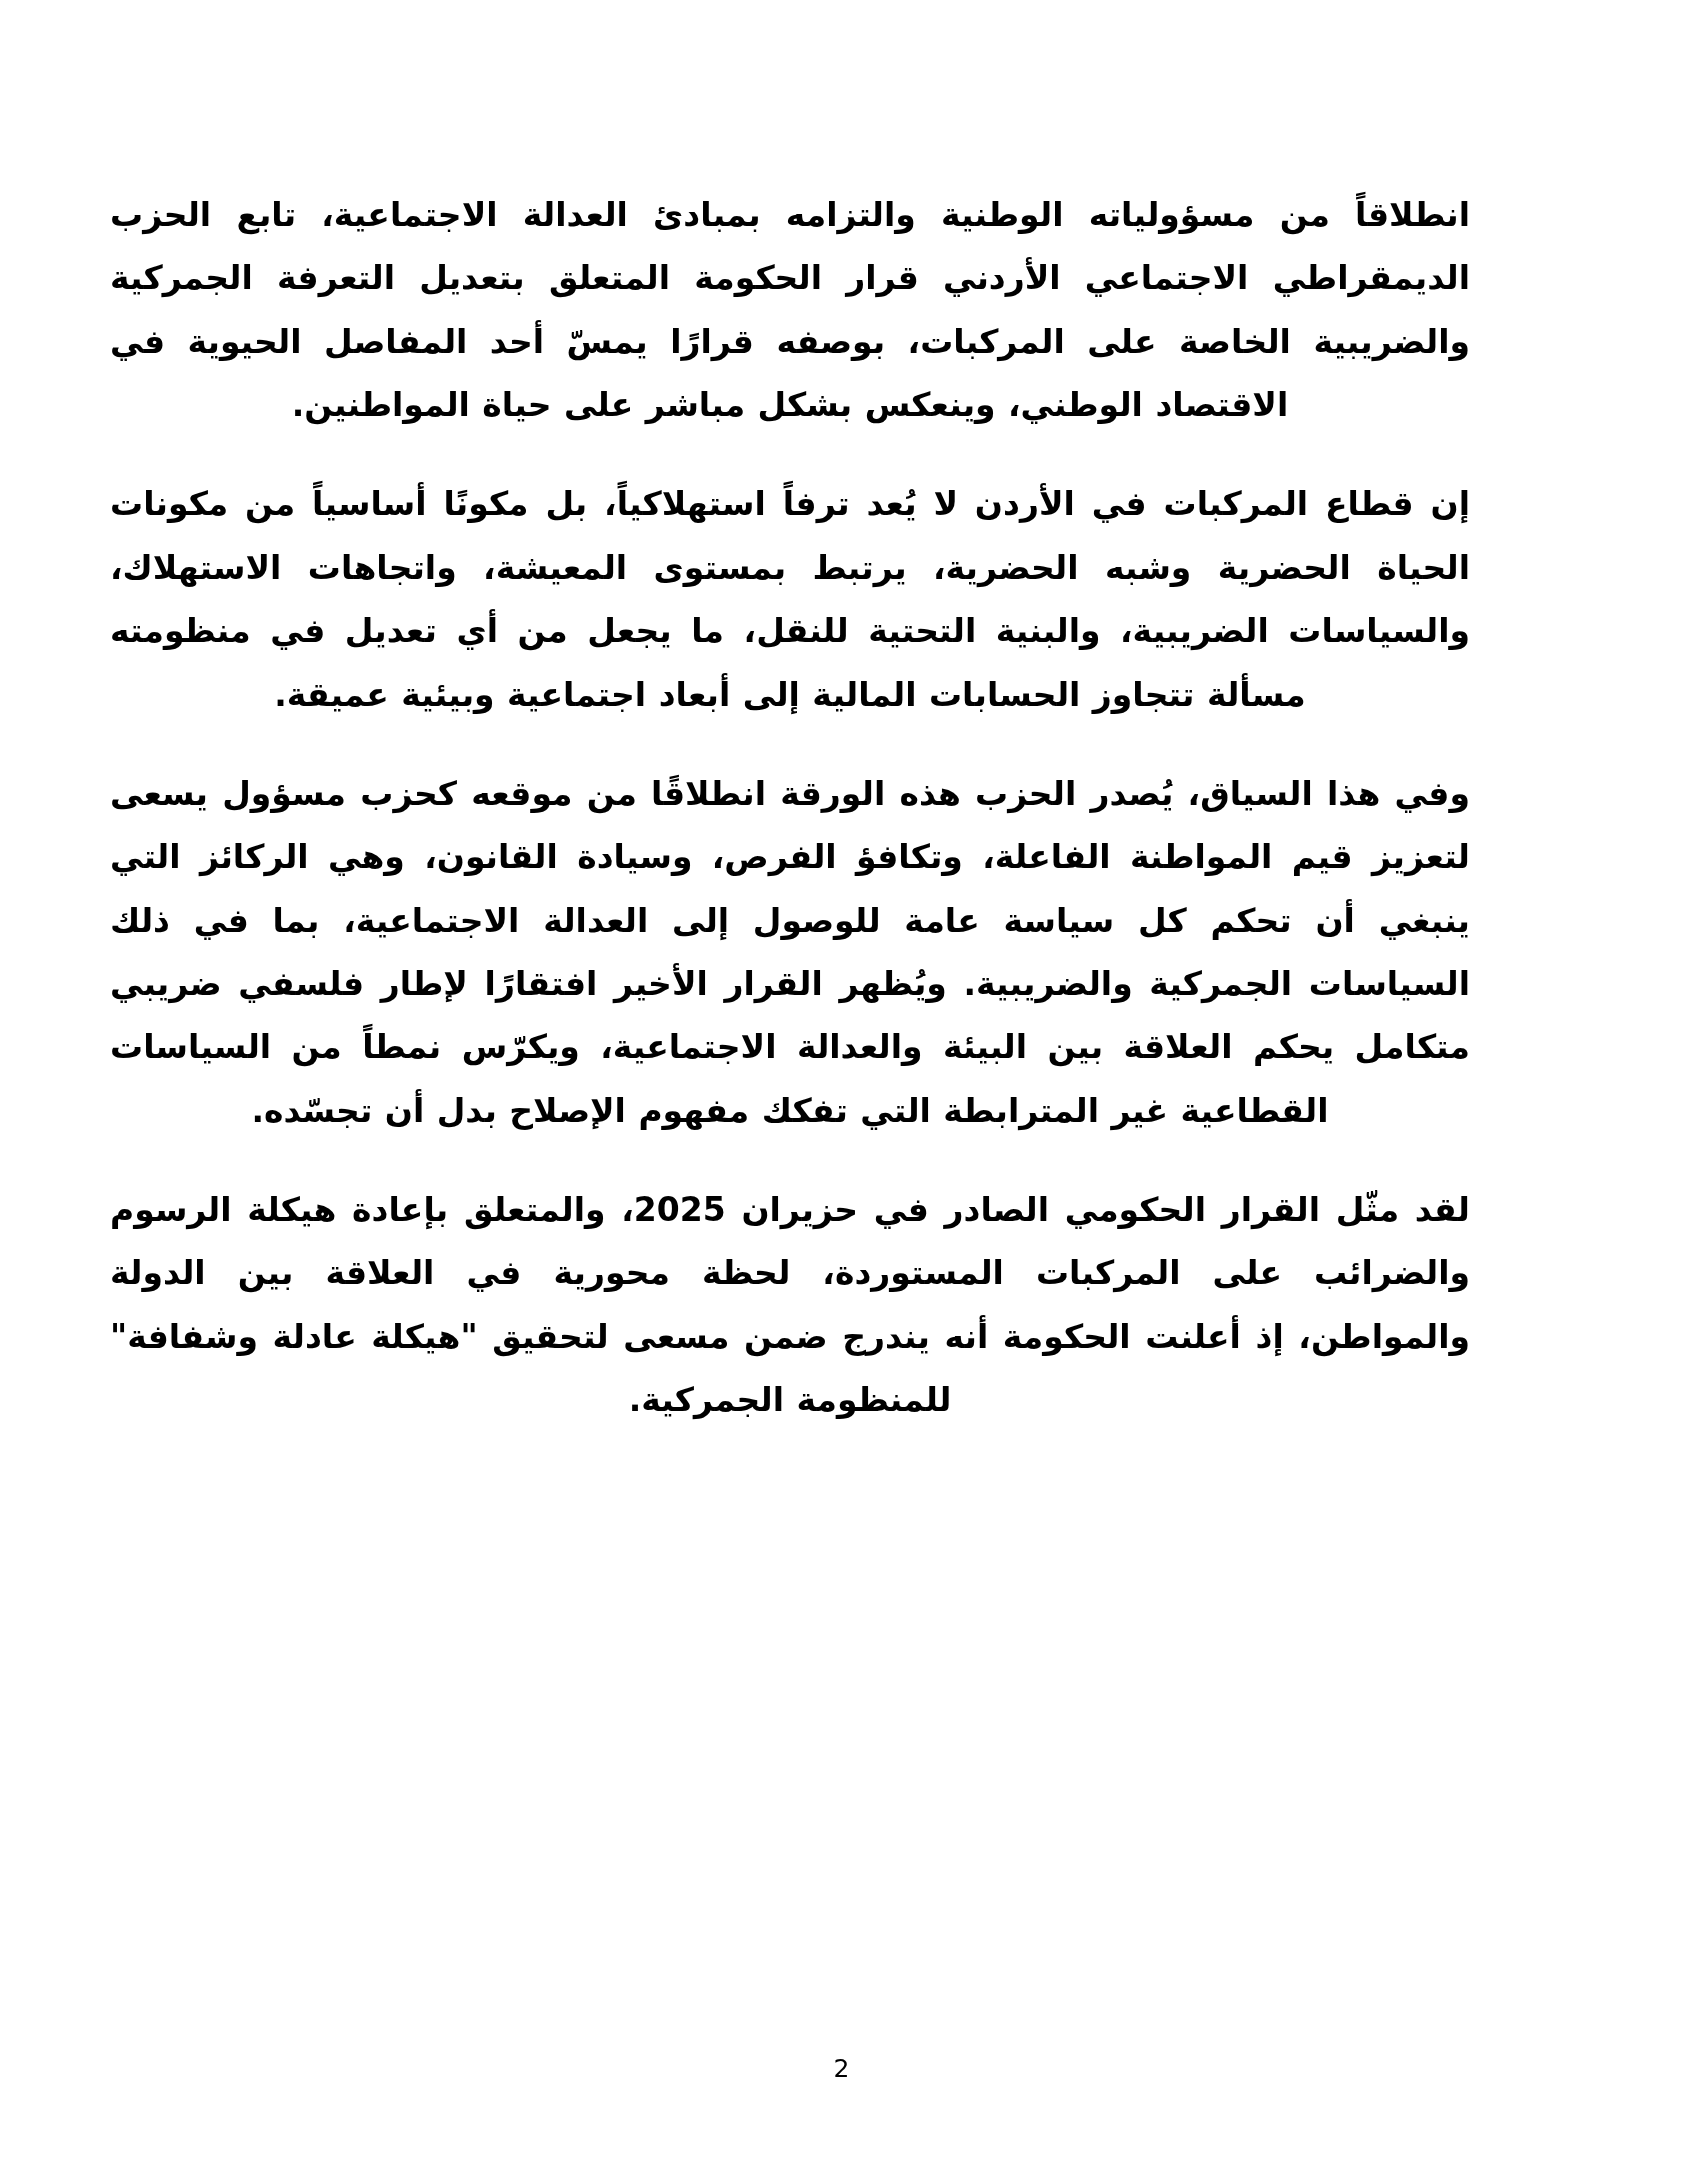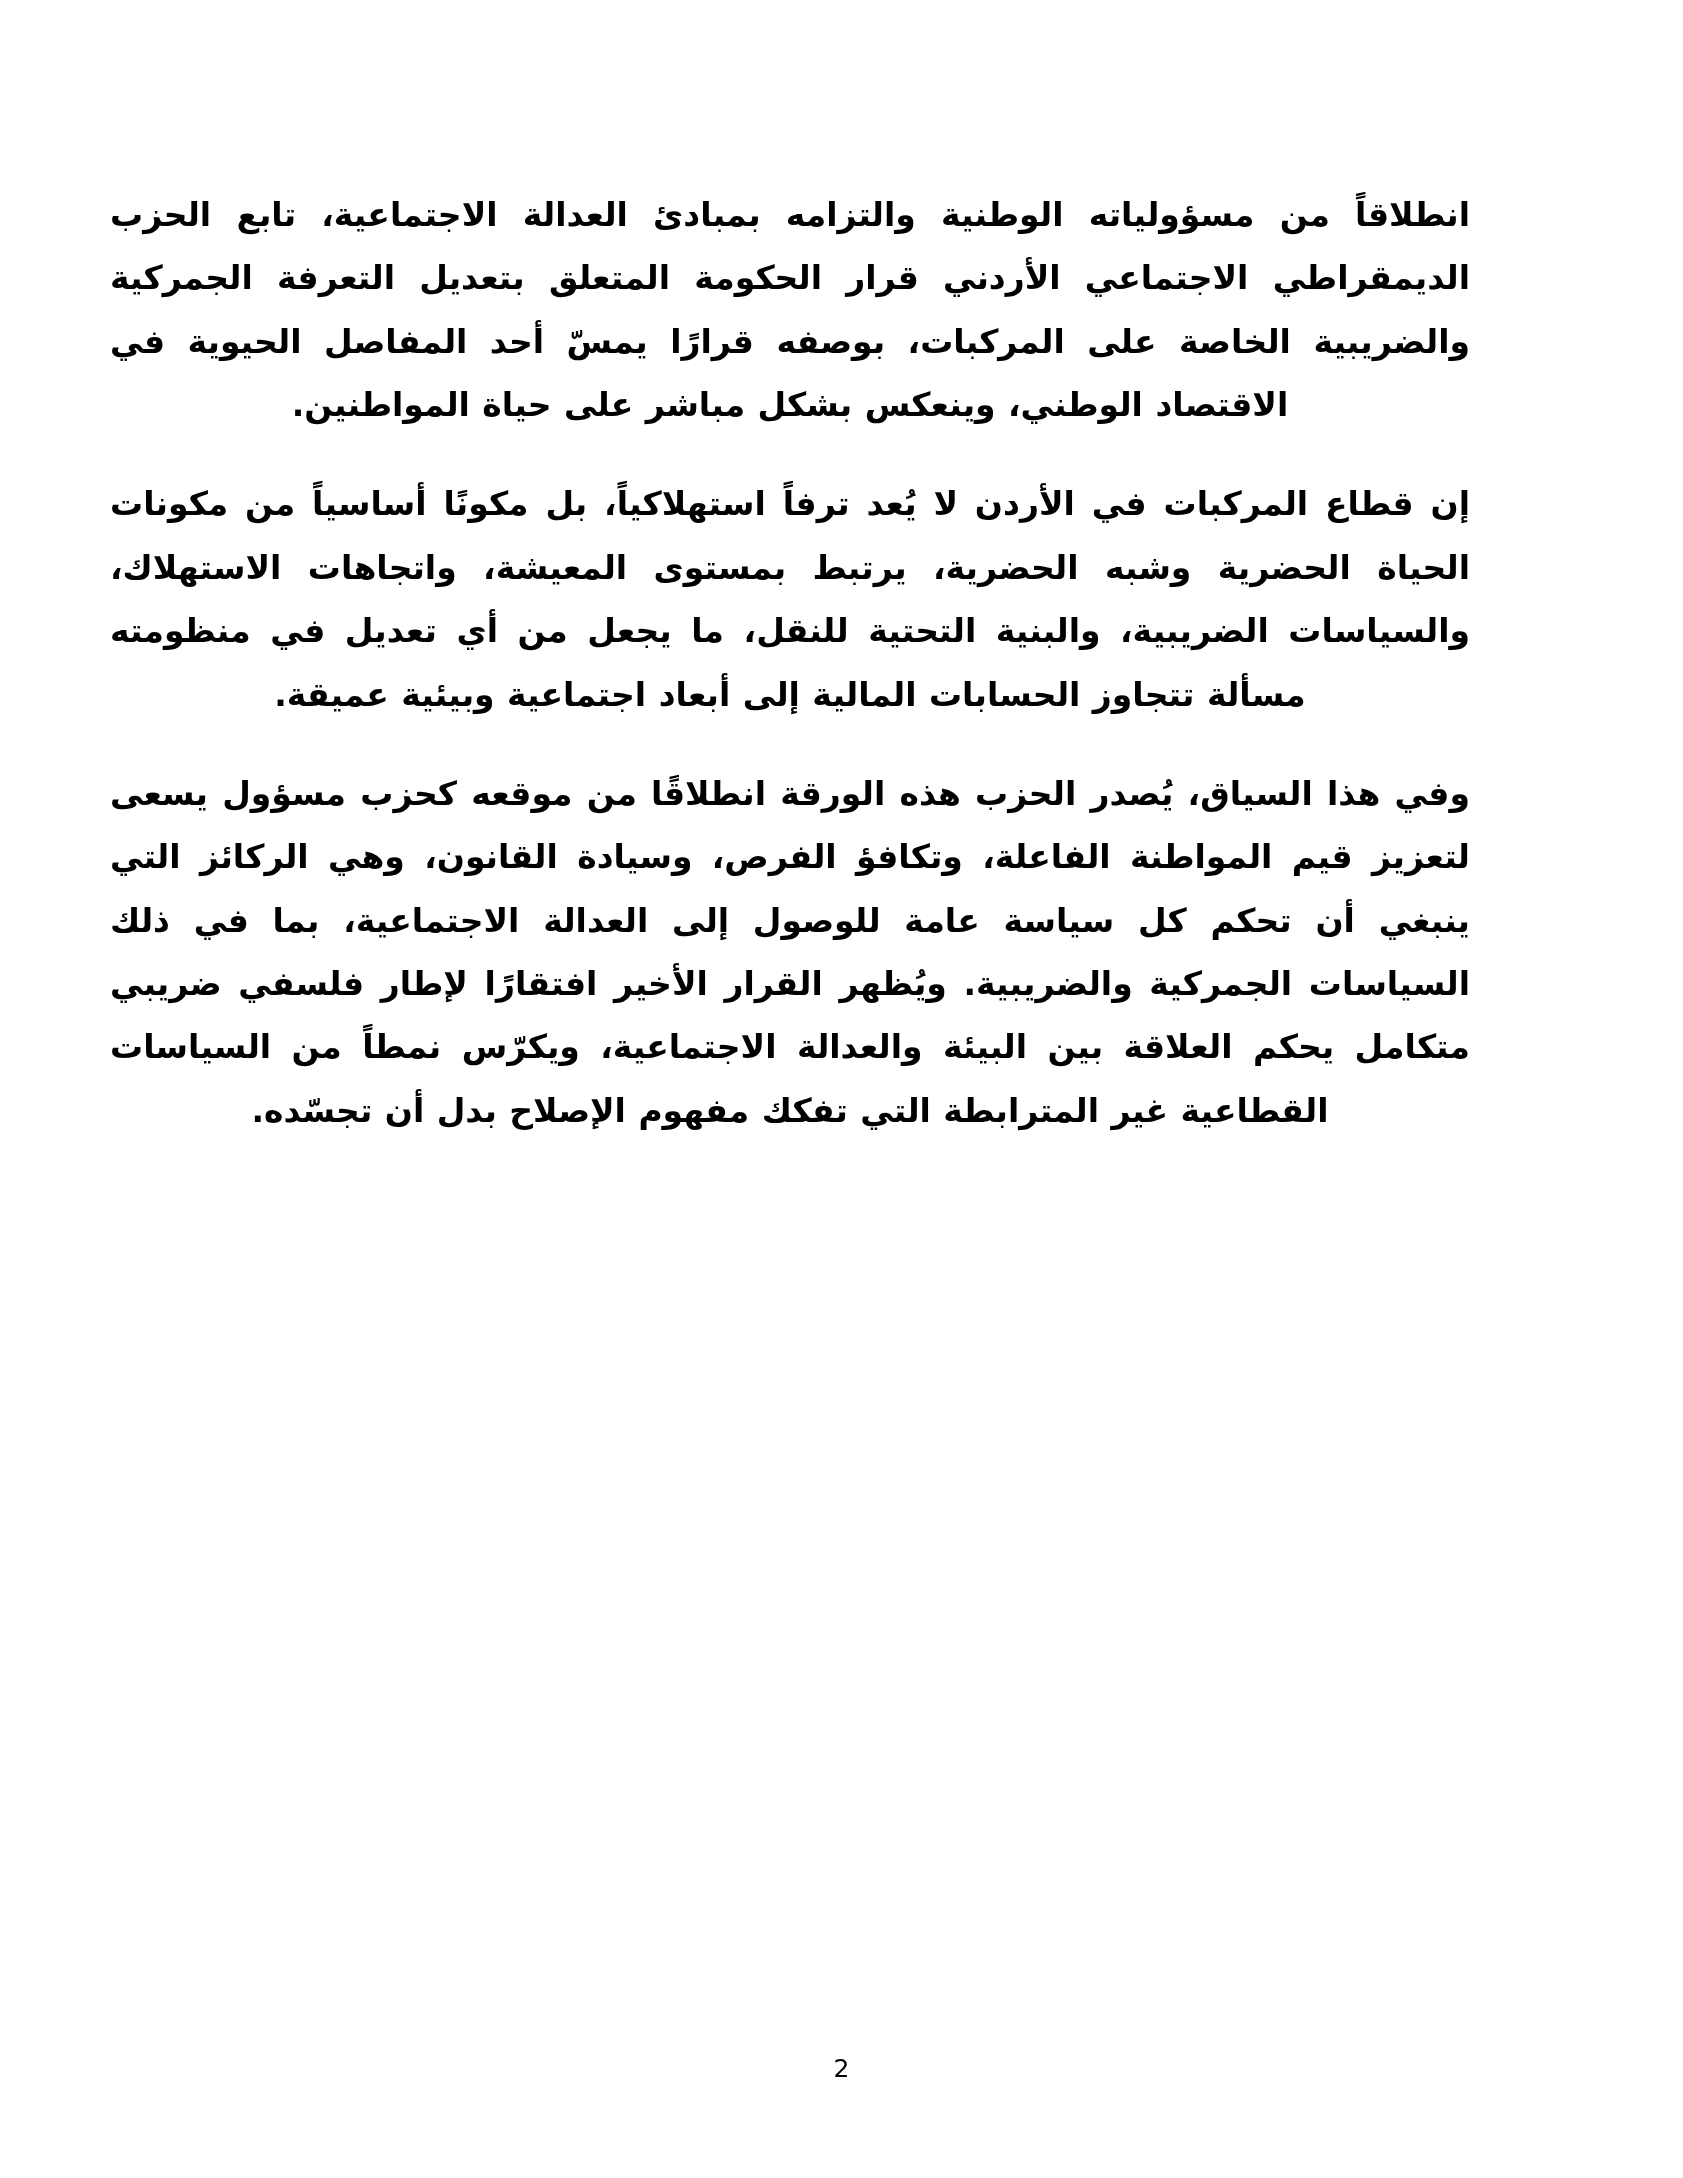--- a/index.html
+++ b/index.html
@@ -53,16 +53,17 @@
   }
 </style>
 </head>
 <body>
 
 <div class="page">
   <div class="doc-body">
     <p class="para">انطلاقاً من مسؤولياته الوطنية والتزامه بمبادئ العدالة الاجتماعية، تابع الحزب الديمقراطي الاجتماعي الأردني قرار الحكومة المتعلق بتعديل التعرفة الجمركية والضريبية الخاصة على المركبات، بوصفه قرارًا يمسّ أحد المفاصل الحيوية في الاقتصاد الوطني، وينعكس بشكل مباشر على حياة المواطنين.</p>
     <p class="para">إن قطاع المركبات في الأردن لا يُعد ترفاً استهلاكياً، بل مكونًا أساسياً من مكونات الحياة الحضرية وشبه الحضرية، يرتبط بمستوى المعيشة، واتجاهات الاستهلاك، والسياسات الضريبية، والبنية التحتية للنقل، ما يجعل من أي تعديل في منظومته مسألة تتجاوز الحسابات المالية إلى أبعاد اجتماعية وبيئية عميقة.</p>
     <p class="para">وفي هذا السياق، يُصدر الحزب هذه الورقة انطلاقًا من موقعه كحزب مسؤول يسعى لتعزيز قيم المواطنة الفاعلة، وتكافؤ الفرص، وسيادة القانون، وهي الركائز التي ينبغي أن تحكم كل سياسة عامة للوصول إلى العدالة الاجتماعية، بما في ذلك السياسات الجمركية والضريبية. ويُظهر القرار الأخير افتقارًا لإطار فلسفي ضريبي متكامل يحكم العلاقة بين البيئة والعدالة الاجتماعية، ويكرّس نمطاً من السياسات القطاعية غير المترابطة التي تفكك مفهوم الإصلاح بدل أن تجسّده.</p>
+    <p class="para">لقد مثّل القرار الحكومي الصادر في حزيران 2025، والمتعلق بإعادة هيكلة الرسوم والضرائب على المركبات المستوردة، لحظة محورية في العلاقة بين الدولة والمواطن، إذ أعلنت الحكومة أنه يندرج ضمن مسعى لتحقيق "هيكلة عادلة وشفافة" للمنظومة الجمركية.</p>
   </div>
   <div class="page-number">2</div>
 </div>
 
 
 </body></html>

